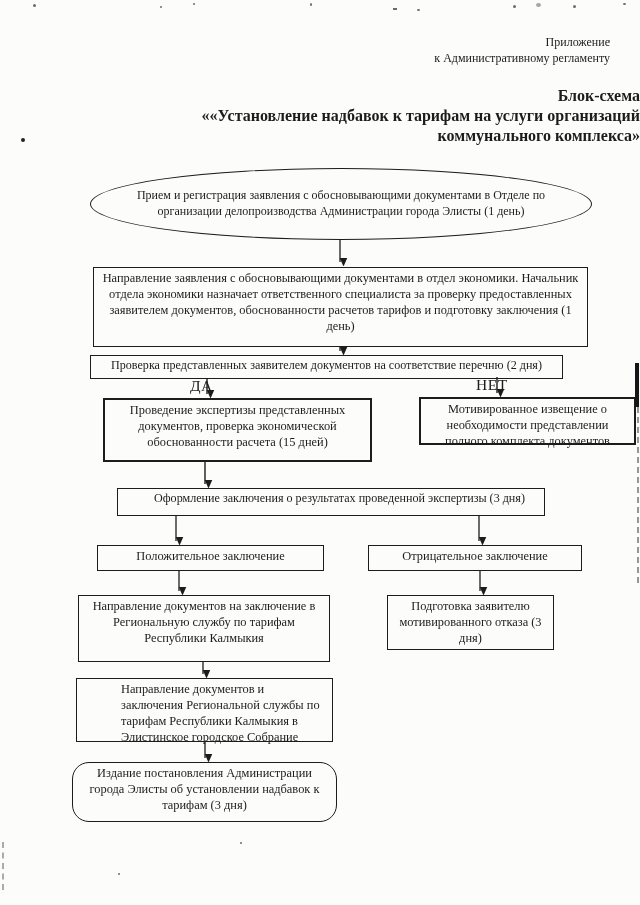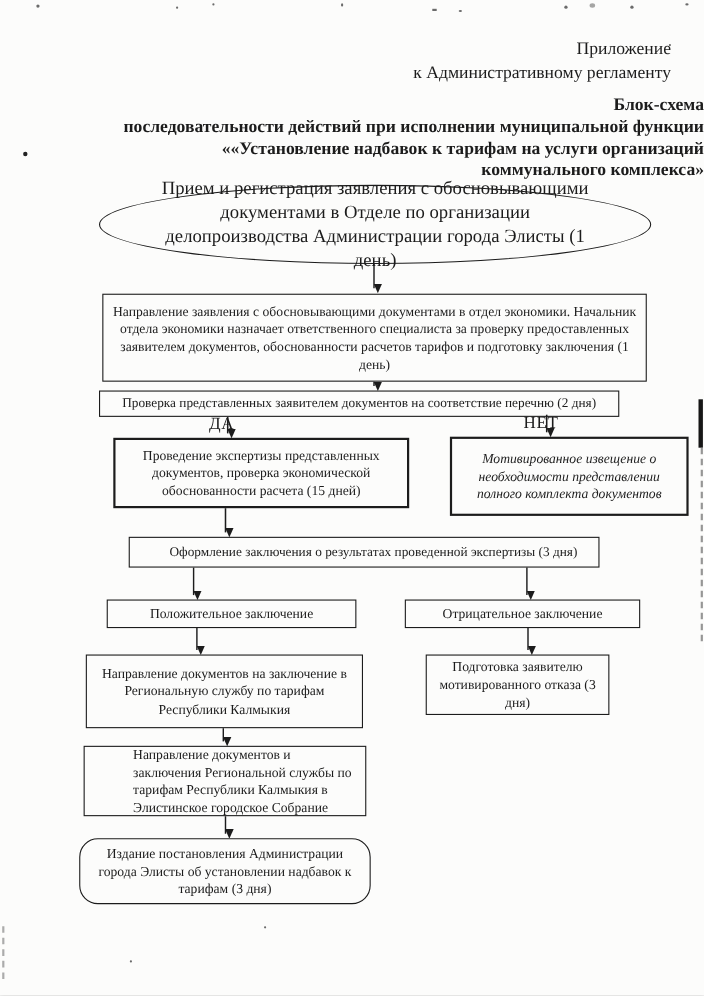--- a/index.html
+++ b/index.html
@@ -10,36 +10,36 @@
   .page{
     position:relative;
     width:640px;height:905px;
     background:var(--paper,#fcfcfb);
     color:var(--ink,#1c1c1c);
     overflow:hidden;
     box-shadow:0 0 4px rgba(0,0,0,.25);
   }
   .header-right{
     position:absolute;top:34px;right:30px;
-    text-align:right;font-size:16px;line-height:1.35;
+    text-align:right;font-size:12px;line-height:1.35;
   }
   .title{
     position:absolute;top:86px;left:0;width:640px;
     text-align:right;font-weight:bold;font-size:16px;line-height:1.24;
   }
   .ellipse{
     position:absolute;left:90px;top:168px;width:502px;height:72px;
     border:1.3px solid var(--ink);border-radius:50%;
     display:flex;align-items:center;justify-content:center;
-    text-align:center;font-size:17px;line-height:1.3;
+    text-align:center;font-size:12px;line-height:1.3;
     box-sizing:border-box;padding:4px 44px;
   }
   .box{
     position:absolute;border:1.2px solid var(--ink);
-    display:flex;align-items:center;justify-content:center;
+    display:flex;justify-content:center;
     text-align:center;font-size:12.4px;line-height:1.3;
     box-sizing:border-box;padding:2px 8px;background:transparent;
   }
   .box.thick{border-width:2px;}
   .box.nowrap{white-space:nowrap;font-size:12.1px;padding:2px 2px;}
   .box.left-align{text-align:left;justify-content:flex-start;padding-left:10px;}
   .branch-label{
     position:absolute;font-size:15.5px;letter-spacing:.5px;
   }
   .connectors{position:absolute;left:0;top:0;z-index:1;}
@@ -70,21 +70,20 @@
     <line x1="205" y1="742" x2="205" y2="758" stroke="#1c1c1c" stroke-width="1.3" marker-end="url(#ah)"></line>
   </svg>
 
   <div class="header-right">
     <div>Приложение</div>
     <div>к Административному регламенту</div>
   </div>
 
   <div class="title">
     <div>Блок-схема</div>
-    <div>последовательности действий при исполнении муниципальной функции</div>
     <div>««Установление надбавок к тарифам на услуги организаций</div>
     <div>коммунального комплекса»</div>
   </div>
 
   <div class="ellipse">
     <span>Прием и регистрация заявления с обосновывающими документами в Отделе по организации делопроизводства Администрации города Элисты (1 день)</span>
   </div>
 
   <div class="box" style="left:93px;top:267px;width:495px;height:80px;">
     <span>Направление заявления с обосновывающими документами в отдел экономики. Начальник отдела экономики назначает ответственного специалиста за проверку предоставленных заявителем документов, обоснованности расчетов тарифов и подготовку заключения (1 день)</span>
@@ -94,21 +93,21 @@
     <span>Проверка представленных заявителем документов на соответствие перечню (2 дня)</span>
   </div>
 
   <div class="branch-label" style="left:166px;top:377px;margin-left:24px;">ДА</div>
   <div class="branch-label" style="left:476px;top:376px;">НЕТ</div>
 
   <div class="box thick" style="left:103px;top:398px;width:269px;height:64px;">
     <span>Проведение экспертизы представленных документов, проверка экономической обоснованности расчета (15 дней)</span>
   </div>
 
-  <div class="box thick" style="left:409px;top:397px;width:217px;height:72px;font-style:italic;">
+  <div class="box thick" style="left:419px;top:397px;width:217px;height:48px;">
     <span>Мотивированное извещение о необходимости представлении полного комплекта документов</span>
   </div>
 
   <div class="box nowrap" style="left:117px;top:488px;width:428px;height:28px;padding-left:19px;">
     <span>Оформление заключения о результатах проведенной экспертизы (3 дня)</span>
   </div>
 
   <div class="box" style="left:97px;top:545px;width:227px;height:26px;">
     <span>Положительное заключение</span>
   </div>

